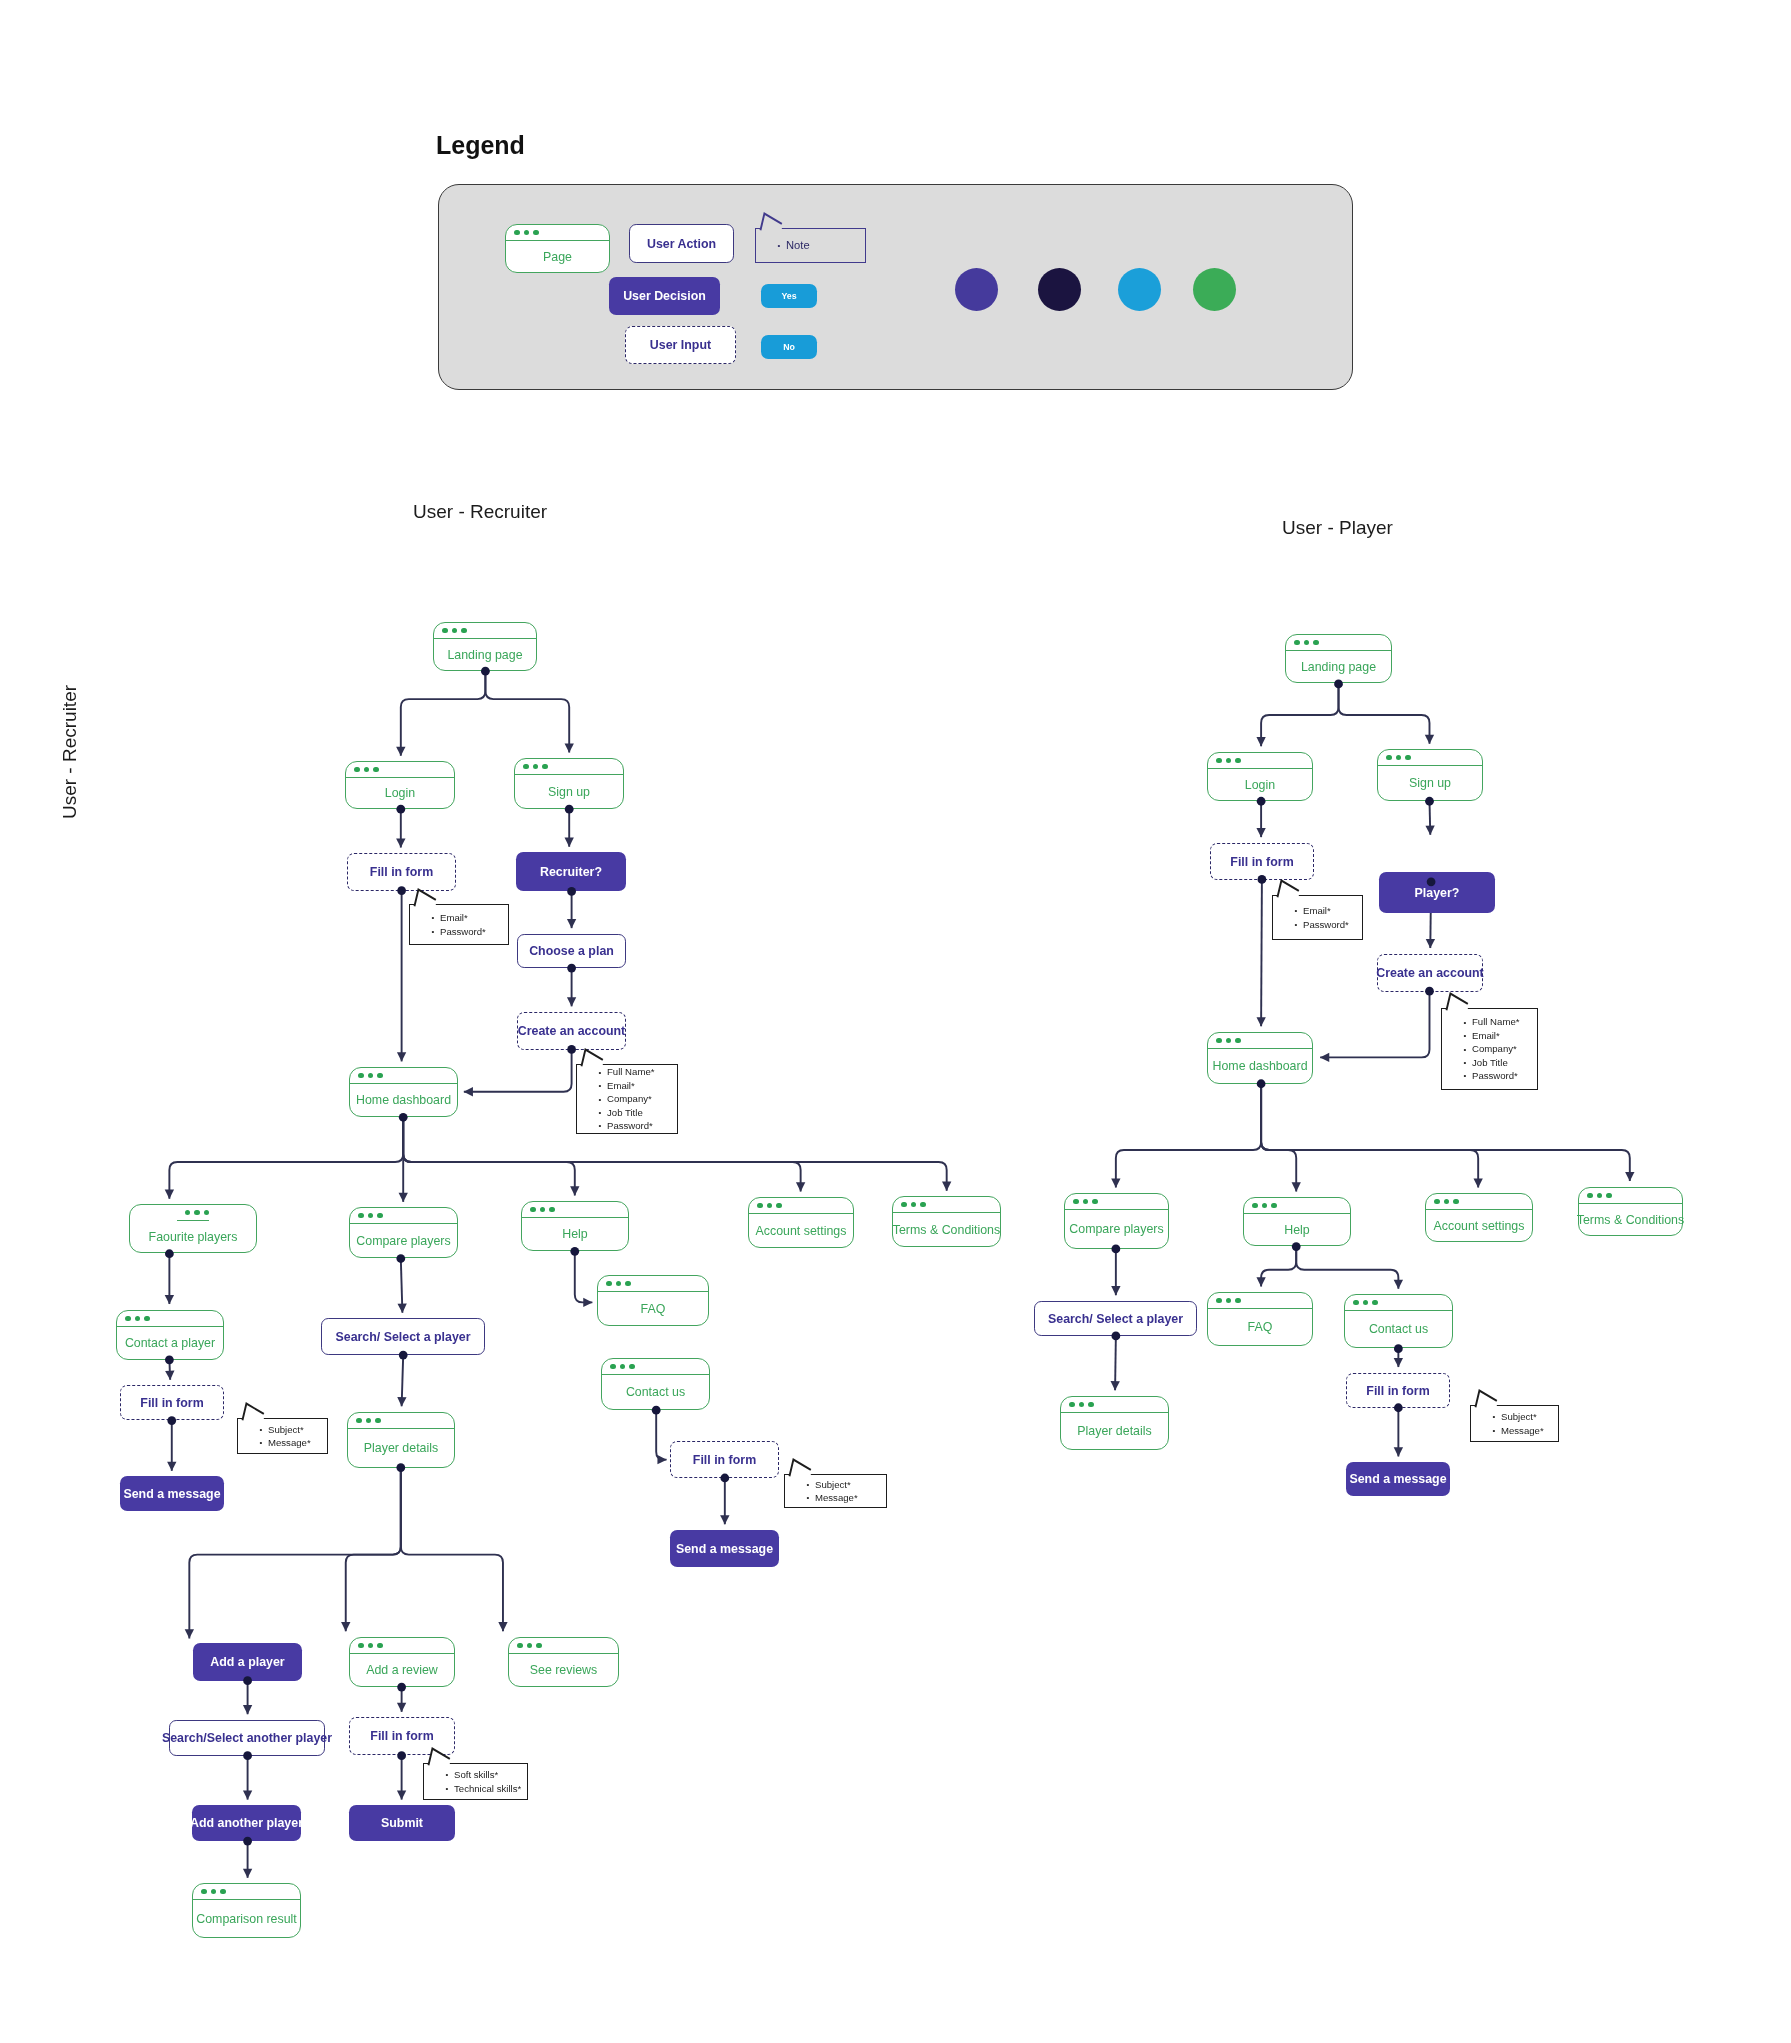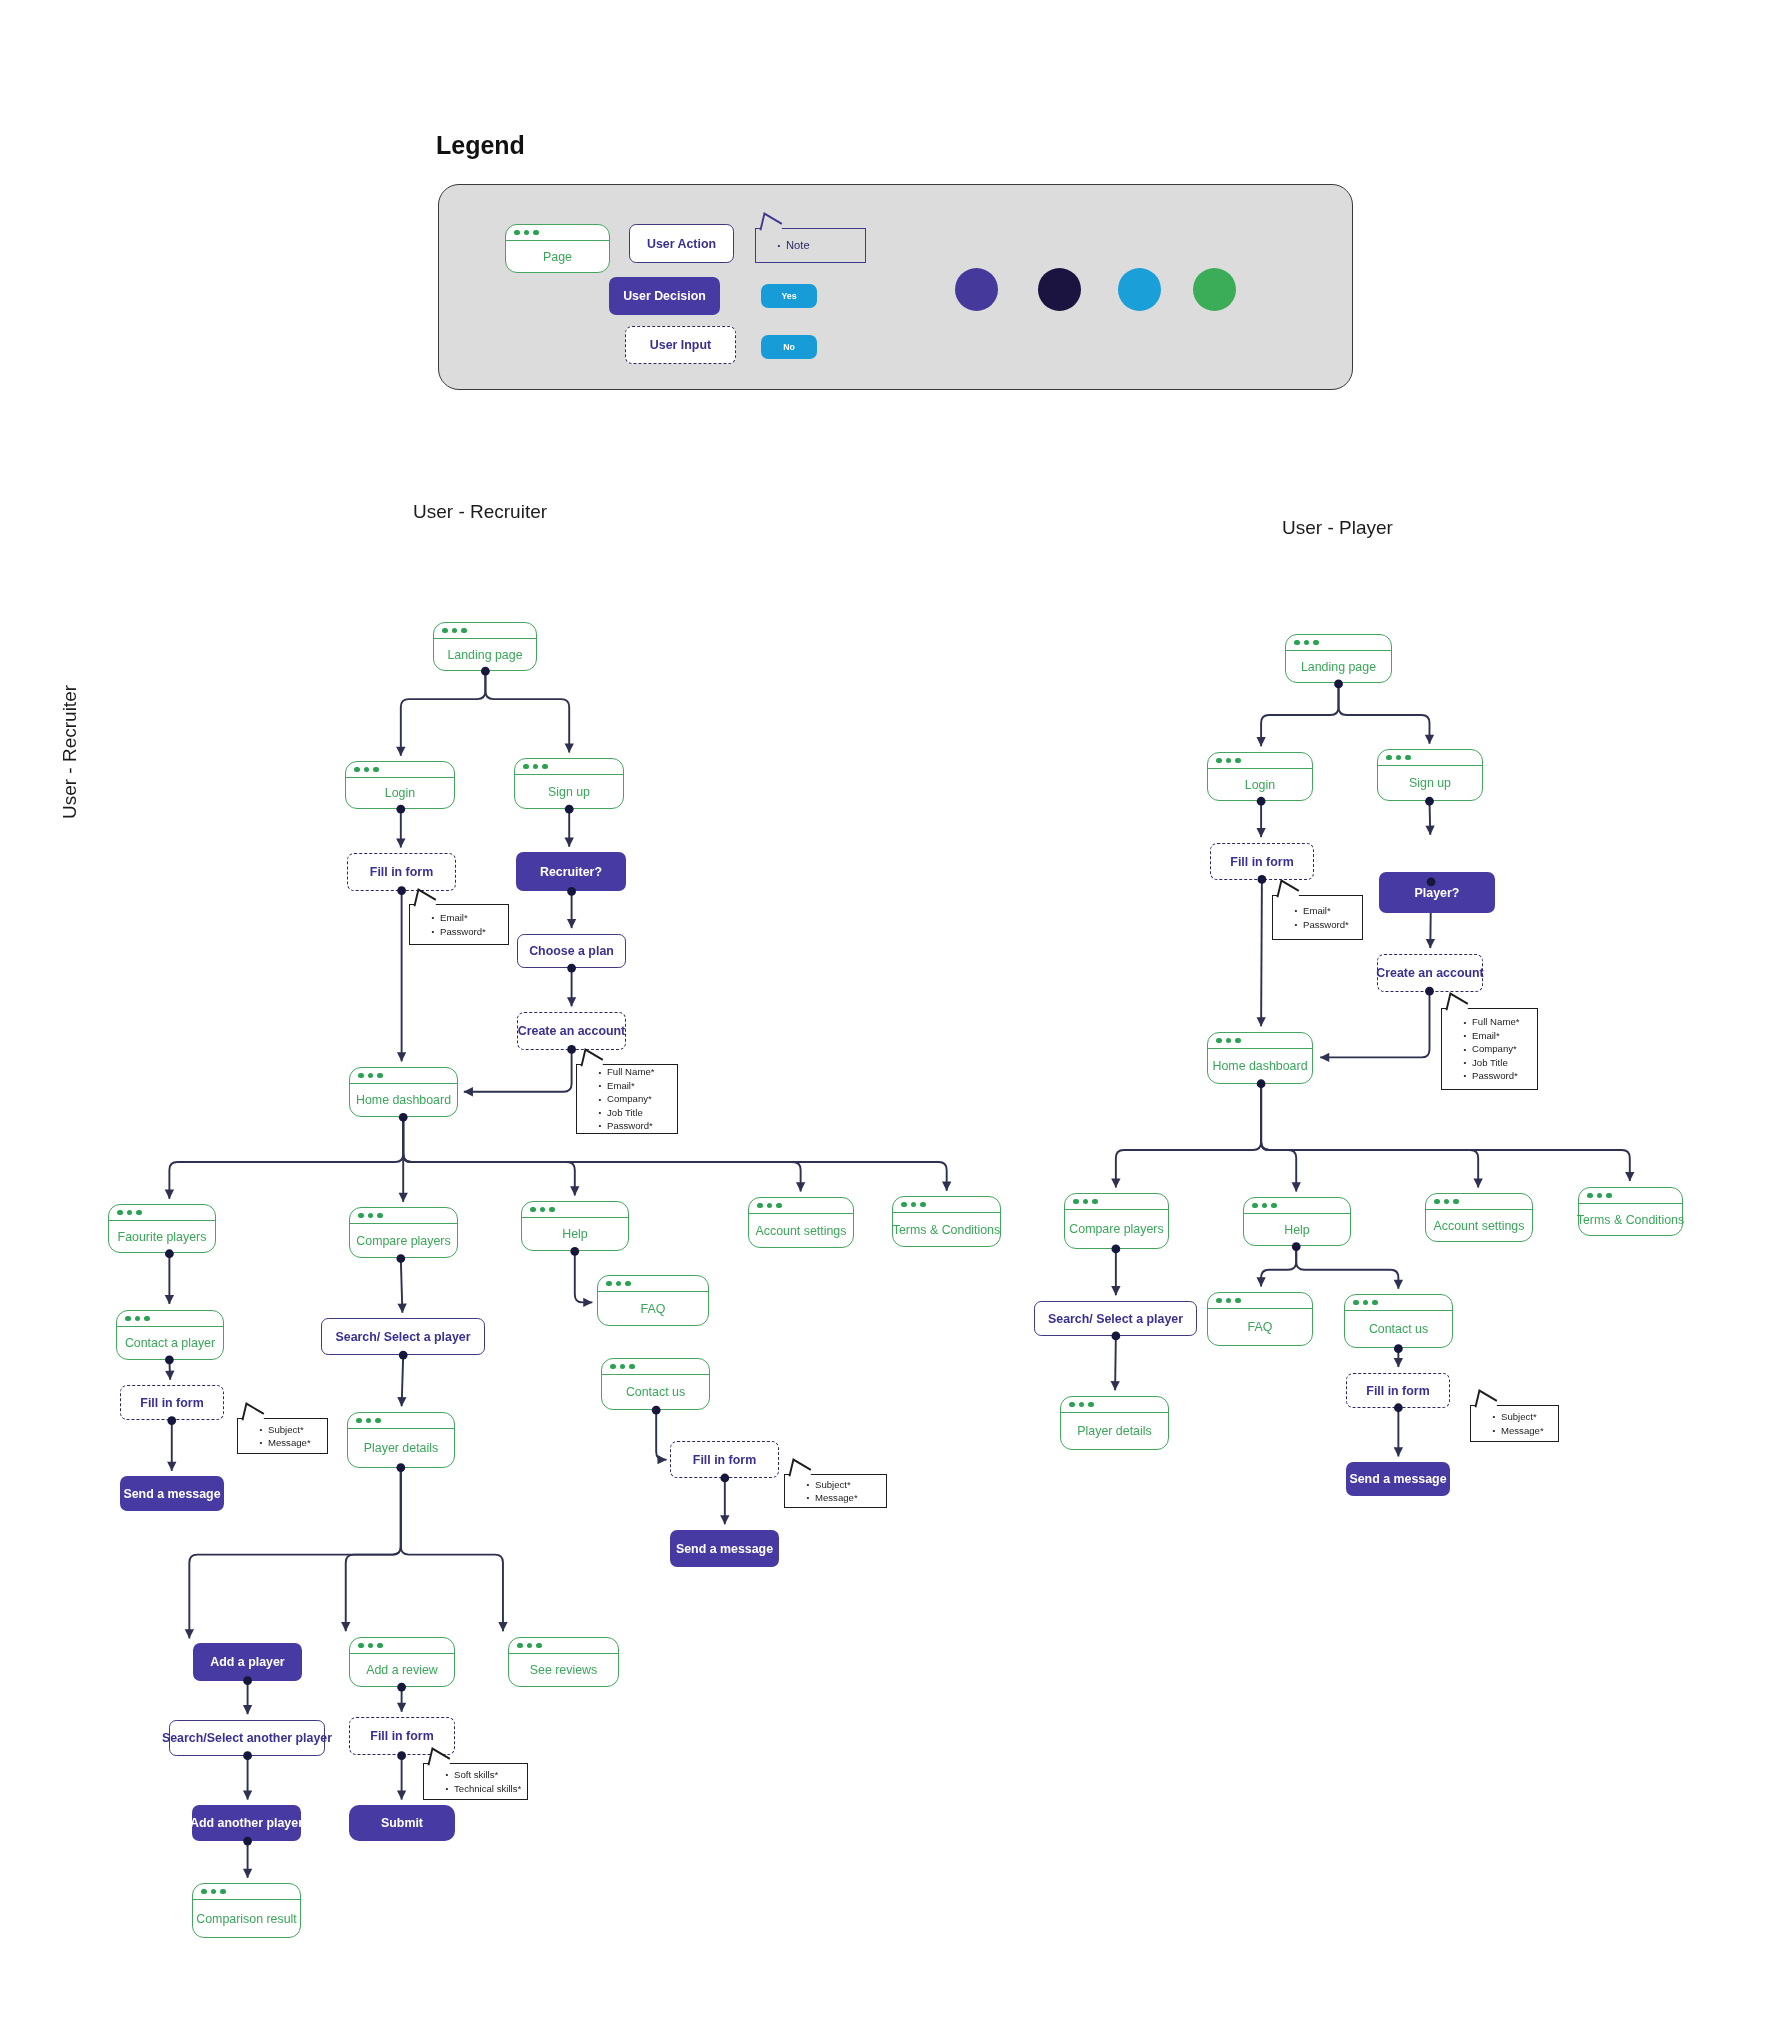--- a/index.html
+++ b/index.html
@@ -220,21 +220,21 @@
   <div class="node page" style="left:349px;top:1067px;width:109px;height:50px;">
     <div class="head">
         <i></i>
         <i></i>
         <i></i>
       </div>
     <div class="body">
         <span>Home dashboard</span>
       </div>
   </div>
-  <div class="node page" style="left:108px;top:1204px;width:108px;height:49px;">
+  <div class="node page" style="left:129px;top:1204px;width:128px;height:49px;align-items:center;">
     <div class="head">
         <i></i>
         <i></i>
         <i></i>
       </div>
     <div class="body">
         <span>Faourite players</span>
       </div>
   </div>
   <div class="node page" style="left:349px;top:1207px;width:109px;height:51px;">
@@ -387,21 +387,21 @@
       <polyline points="3,23 8,2 30,15" fill="none" stroke="#1d1d1d" stroke-width="2.4"></polyline>
     </svg>
     <ul>
       <li>Soft skills*</li>
       <li>Technical skills*</li>
     </ul>
   </div>
   <div class="node decision" style="left:192px;top:1805px;width:109px;height:36px;">
     <span>Add another  player</span>
   </div>
-  <div class="node decision" style="left:349px;top:1805px;width:106px;height:36px;border-radius:10px;">
+  <div class="node decision" style="left:349px;top:1805px;width:106px;height:36px;">
     <span>Submit</span>
   </div>
   <div class="node page" style="left:192px;top:1883px;width:109px;height:55px;">
     <div class="head">
         <i></i>
         <i></i>
         <i></i>
       </div>
     <div class="body">
         <span>Comparison result</span>

